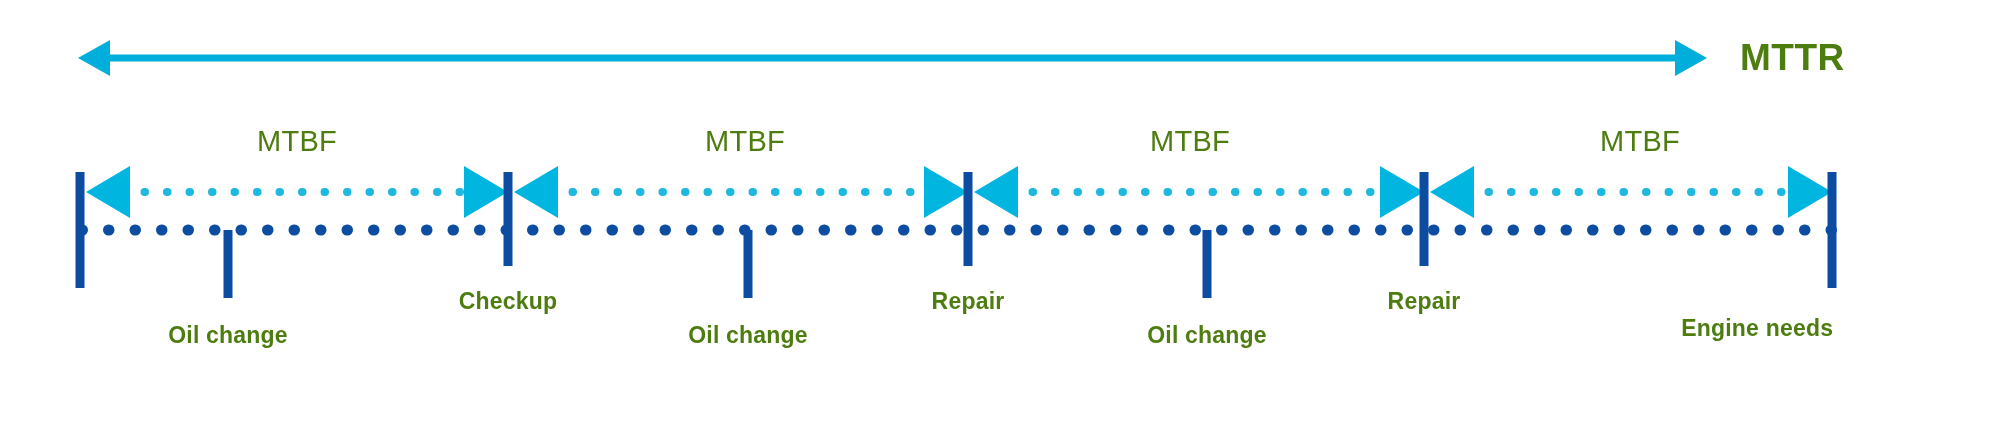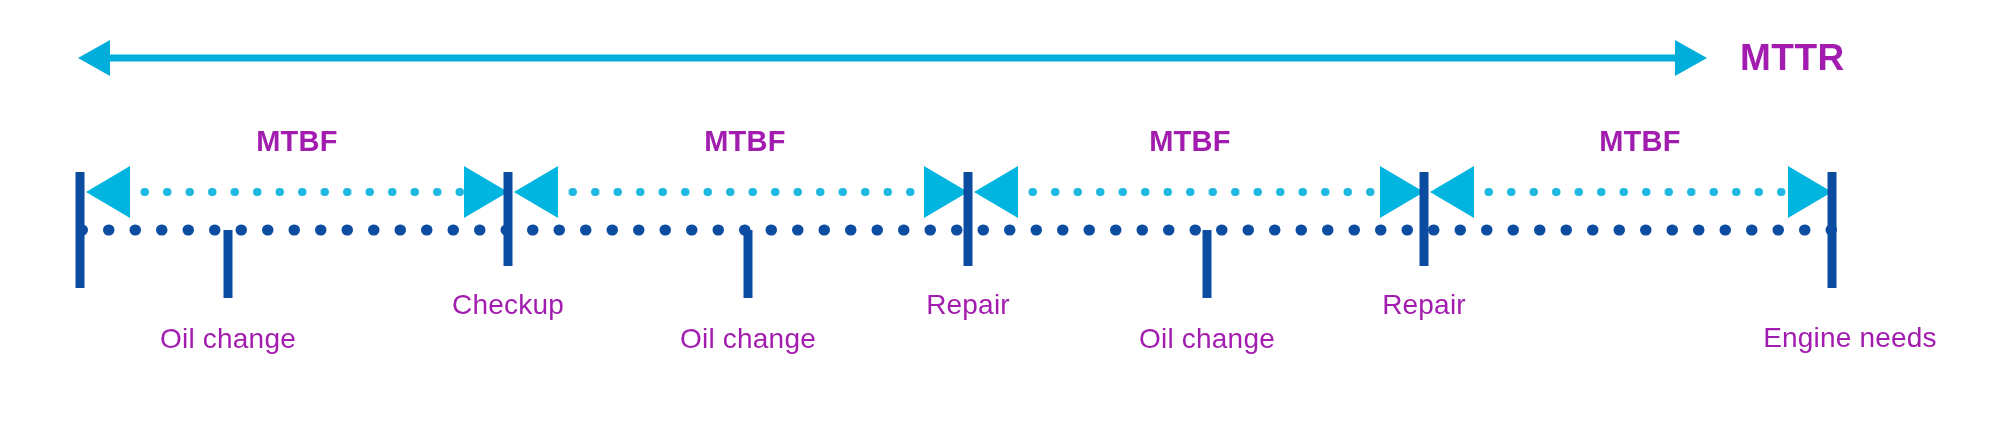--- a/index.html
+++ b/index.html
@@ -22,38 +22,38 @@
     position: absolute;
     left: 0;
     top: 0;
     width: 1999px;
     height: 442px;
     display: block;
   }
   .txt {
     position: absolute;
     white-space: pre;
-    color: #a21caf;
+    color: #4d7c0f;
     line-height: 1.18;
   }
   .mttr-label {
     font-size: 37px;
     font-weight: bold;
     letter-spacing: 0.5px;
   }
   .mtbf-label {
     font-size: 29px;
-    font-weight: bold;
+    font-weight: normal;
     letter-spacing: 0.3px;
     transform: translateX(-50%);
     text-align: center;
   }
   .event-label {
-    font-size: 28px;
-    font-weight: normal;
+    font-size: 23px;
+    font-weight: bold;
     letter-spacing: 0.2px;
     transform: translateX(-50%);
     text-align: right;
   }
 </style>
 </head>
 <body>
 
 <div id="canvas">
 
@@ -109,21 +109,21 @@
   <div class="txt mttr-label" style="left:1740px; top:36px;">MTTR</div>
 
   <div class="txt mtbf-label" style="left:297px; top:124px;">MTBF</div>
   <div class="txt mtbf-label" style="left:745px; top:124px;">MTBF</div>
   <div class="txt mtbf-label" style="left:1190px; top:124px;">MTBF</div>
   <div class="txt mtbf-label" style="left:1640px; top:124px;">MTBF</div>
 
   <div class="txt event-label" style="left:508px; top:288px;">Checkup</div>
   <div class="txt event-label" style="left:968px; top:288px;">Repair</div>
   <div class="txt event-label" style="left:1424px; top:288px;">Repair</div>
-  <div class="txt event-label" style="left:1834px; top:288px;">
+  <div class="txt event-label" style="left:1744px; top:288px;">
     <span>Engine needs</span><br>
   </div>
 
   <div class="txt event-label" style="left:228px; top:322px;">Oil change</div>
   <div class="txt event-label" style="left:748px; top:322px;">Oil change</div>
   <div class="txt event-label" style="left:1207px; top:322px;">Oil change</div>
 
 </div>
 
 </body></html>

